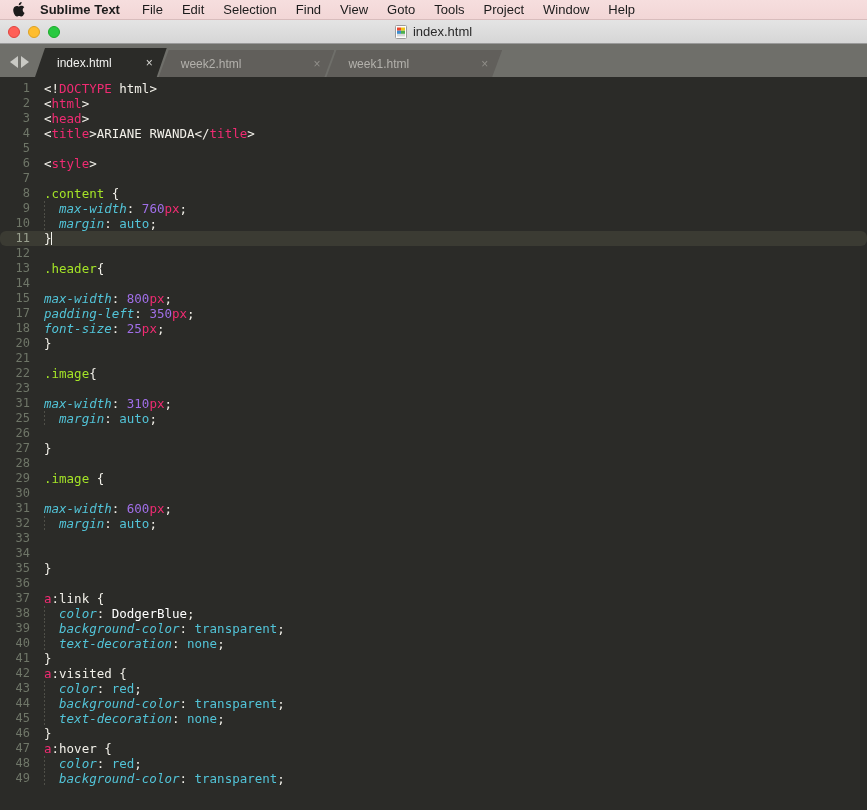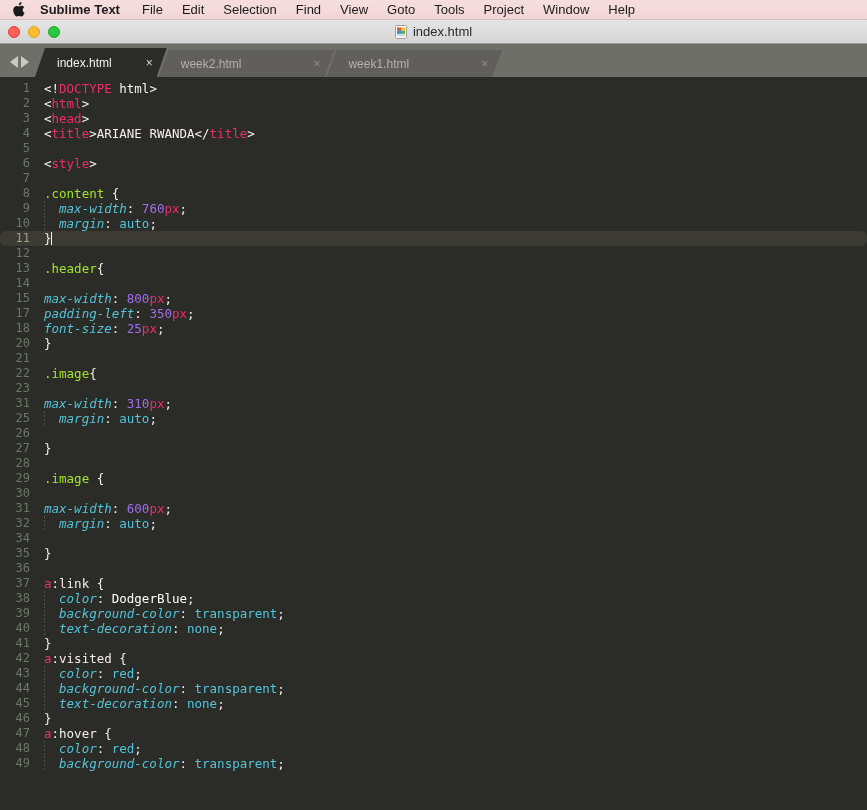--- a/index.html
+++ b/index.html
@@ -306,20 +306,21 @@
       <div class="line"><div class="gutter">23</div><div class="code"></div></div>
       <div class="line"><div class="gutter">31</div><div class="code"><span class="t-prop">max-width</span><span class="t-plain">: </span><span class="t-num">310</span><span class="t-unit">px</span><span class="t-plain">;</span></div></div>
       <div class="line"><div class="gutter">25</div><div class="code"><span class="guide"></span><span class="t-plain">  </span><span class="t-prop">margin</span><span class="t-plain">: </span><span class="t-kw">auto</span><span class="t-plain">;</span></div></div>
       <div class="line"><div class="gutter">26</div><div class="code"></div></div>
       <div class="line"><div class="gutter">27</div><div class="code"><span class="t-plain">}</span></div></div>
       <div class="line"><div class="gutter">28</div><div class="code"></div></div>
       <div class="line"><div class="gutter">29</div><div class="code"><span class="t-sel">.image</span><span class="t-plain"> {</span></div></div>
       <div class="line"><div class="gutter">30</div><div class="code"></div></div>
       <div class="line"><div class="gutter">31</div><div class="code"><span class="t-prop">max-width</span><span class="t-plain">: </span><span class="t-num">600</span><span class="t-unit">px</span><span class="t-plain">;</span></div></div>
       <div class="line"><div class="gutter">32</div><div class="code"><span class="guide"></span><span class="t-plain">  </span><span class="t-prop">margin</span><span class="t-plain">: </span><span class="t-kw">auto</span><span class="t-plain">;</span></div></div>
+      <div class="line"><div class="gutter">33</div><div class="code"></div></div>
       <div class="line"><div class="gutter">34</div><div class="code"></div></div>
       <div class="line"><div class="gutter">35</div><div class="code"><span class="t-plain">}</span></div></div>
       <div class="line"><div class="gutter">36</div><div class="code"></div></div>
       <div class="line"><div class="gutter">37</div><div class="code"><span class="t-tag">a</span><span class="t-plain">:link {</span></div></div>
       <div class="line"><div class="gutter">38</div><div class="code"><span class="guide"></span><span class="t-plain">  </span><span class="t-prop">color</span><span class="t-plain">: </span><span class="t-white">DodgerBlue</span><span class="t-plain">;</span></div></div>
       <div class="line"><div class="gutter">39</div><div class="code"><span class="guide"></span><span class="t-plain">  </span><span class="t-prop">background-color</span><span class="t-plain">: </span><span class="t-kw">transparent</span><span class="t-plain">;</span></div></div>
       <div class="line"><div class="gutter">40</div><div class="code"><span class="guide"></span><span class="t-plain">  </span><span class="t-prop">text-decoration</span><span class="t-plain">: </span><span class="t-kw">none</span><span class="t-plain">;</span></div></div>
       <div class="line"><div class="gutter">41</div><div class="code"><span class="t-plain">}</span></div></div>
       <div class="line"><div class="gutter">42</div><div class="code"><span class="t-tag">a</span><span class="t-plain">:visited {</span></div></div>
       <div class="line"><div class="gutter">43</div><div class="code"><span class="guide"></span><span class="t-plain">  </span><span class="t-prop">color</span><span class="t-plain">: </span><span class="t-kw">red</span><span class="t-plain">;</span></div></div>

